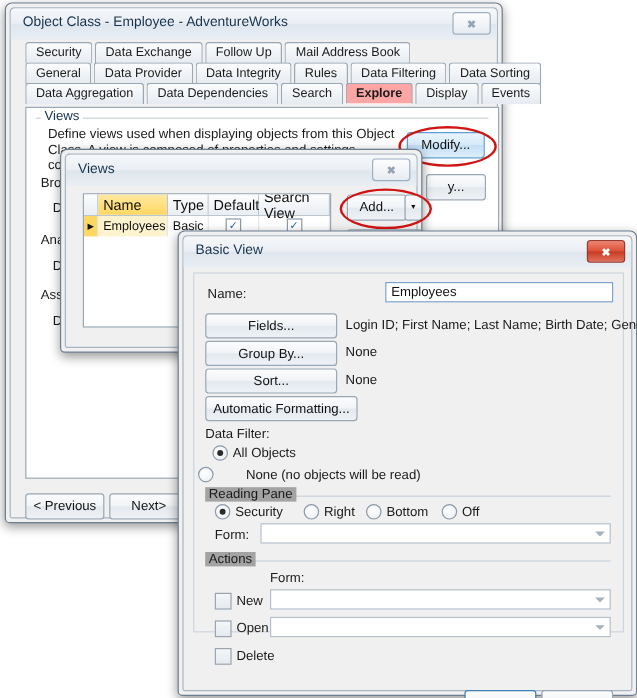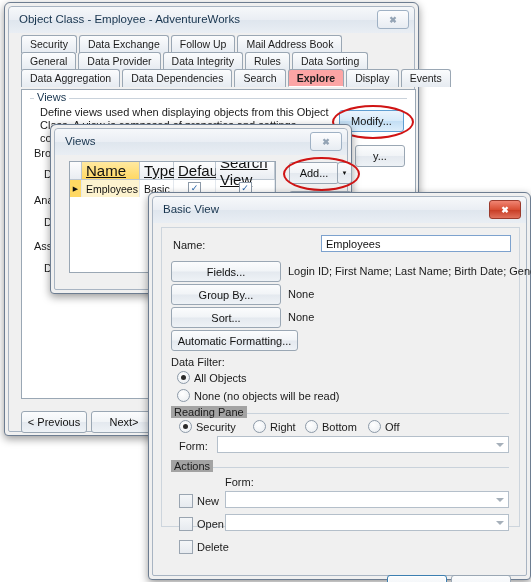--- a/index.html
+++ b/index.html
@@ -116,24 +116,23 @@
     border-radius: 50%;
     pointer-events: none;
   }
 
   
   .grid { position: absolute; background: #ffffff; border: 1px solid #9aa7b4; overflow: hidden; }
   .grid-head { display: flex; height: 17px; border-bottom: 1px solid #bcc6d0; }
   .gh {
     border-right: 1px solid #bcc6d0;
     background: linear-gradient(to bottom, #fdfdfd, #e9edf2);
-    font-size: 15px; color: #111;
+    font-size: 12px; color: #111;
     display: flex; align-items: center; padding: 0 4px;
     box-sizing: border-box;
-    text-decoration: underline;
   }
   .gh.sorted { background: linear-gradient(to bottom, #ffe9a0, #ffd863); }
   .grid-row { display: flex; height: 17px; }
   .gc {
     border-right: 1px solid #e3e8ee;
     font-size: 10.5px; color: #111;
     display: flex; align-items: center; padding: 0 4px;
     box-sizing: border-box;
   }
   .gc.name { background: #fdf3cf; }
@@ -214,20 +213,21 @@
           <div class="tab">Security</div>
           <div class="tab">Data Exchange</div>
           <div class="tab">Follow Up</div>
           <div class="tab">Mail Address Book</div>
         </div>
         <div class="tabrow">
           <div class="tab">General</div>
           <div class="tab">Data Provider</div>
           <div class="tab">Data Integrity</div>
           <div class="tab">Rules</div>
+          <div class="tab">Data Filtering</div>
           <div class="tab">Data Sorting</div>
         </div>
         <div class="tabrow">
           <div class="tab">Data Aggregation</div>
           <div class="tab">Data Dependencies</div>
           <div class="tab">Search</div>
           <div class="tab selected">Explore</div>
           <div class="tab">Display</div>
           <div class="tab">Events</div>
         </div>
@@ -318,21 +318,21 @@
       <div class="btn" style="left:18px; top:110px; width:108px; height:19px;">Sort...</div>
       <div class="valuetext" style="left:135px; top:114px;">None</div>
 
       <div class="btn" style="left:18px; top:133px; width:125px; height:19px;">Automatic Formatting...</div>
 
       <div class="label" style="left:18px; top:159px;">Data Filter:</div>
       <div class="radio on" style="left:24px; top:174px;">
         <span class="dot"></span>
         <span>All Objects</span>
       </div>
-      <div class="radio" style="left:24px; top:192px;">
+      <div class="radio" style="left:12px; top:192px;gap:23px;">
         <span class="dot"></span>
         <span>None (no objects will be read)</span>
       </div>
 
       <div class="gline" style="left:18px; top:216px; width:338px;"></div>
       <div class="glabel" style="left:18px; top:209px;">Reading Pane</div>
 
       <div class="radio on" style="left:26px; top:223px;">
         <span class="dot"></span>
         <span>Security</span>

